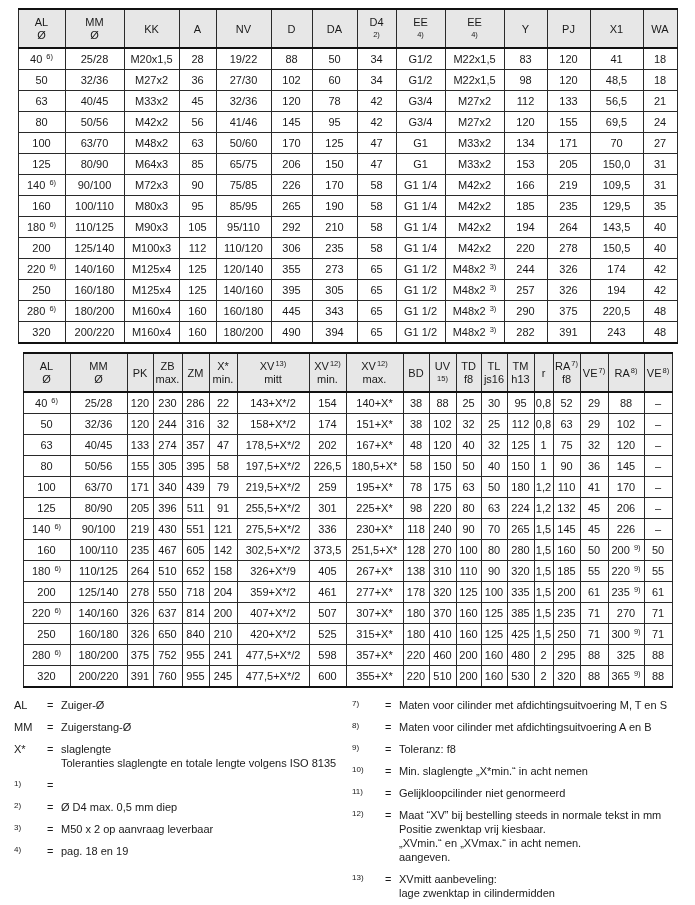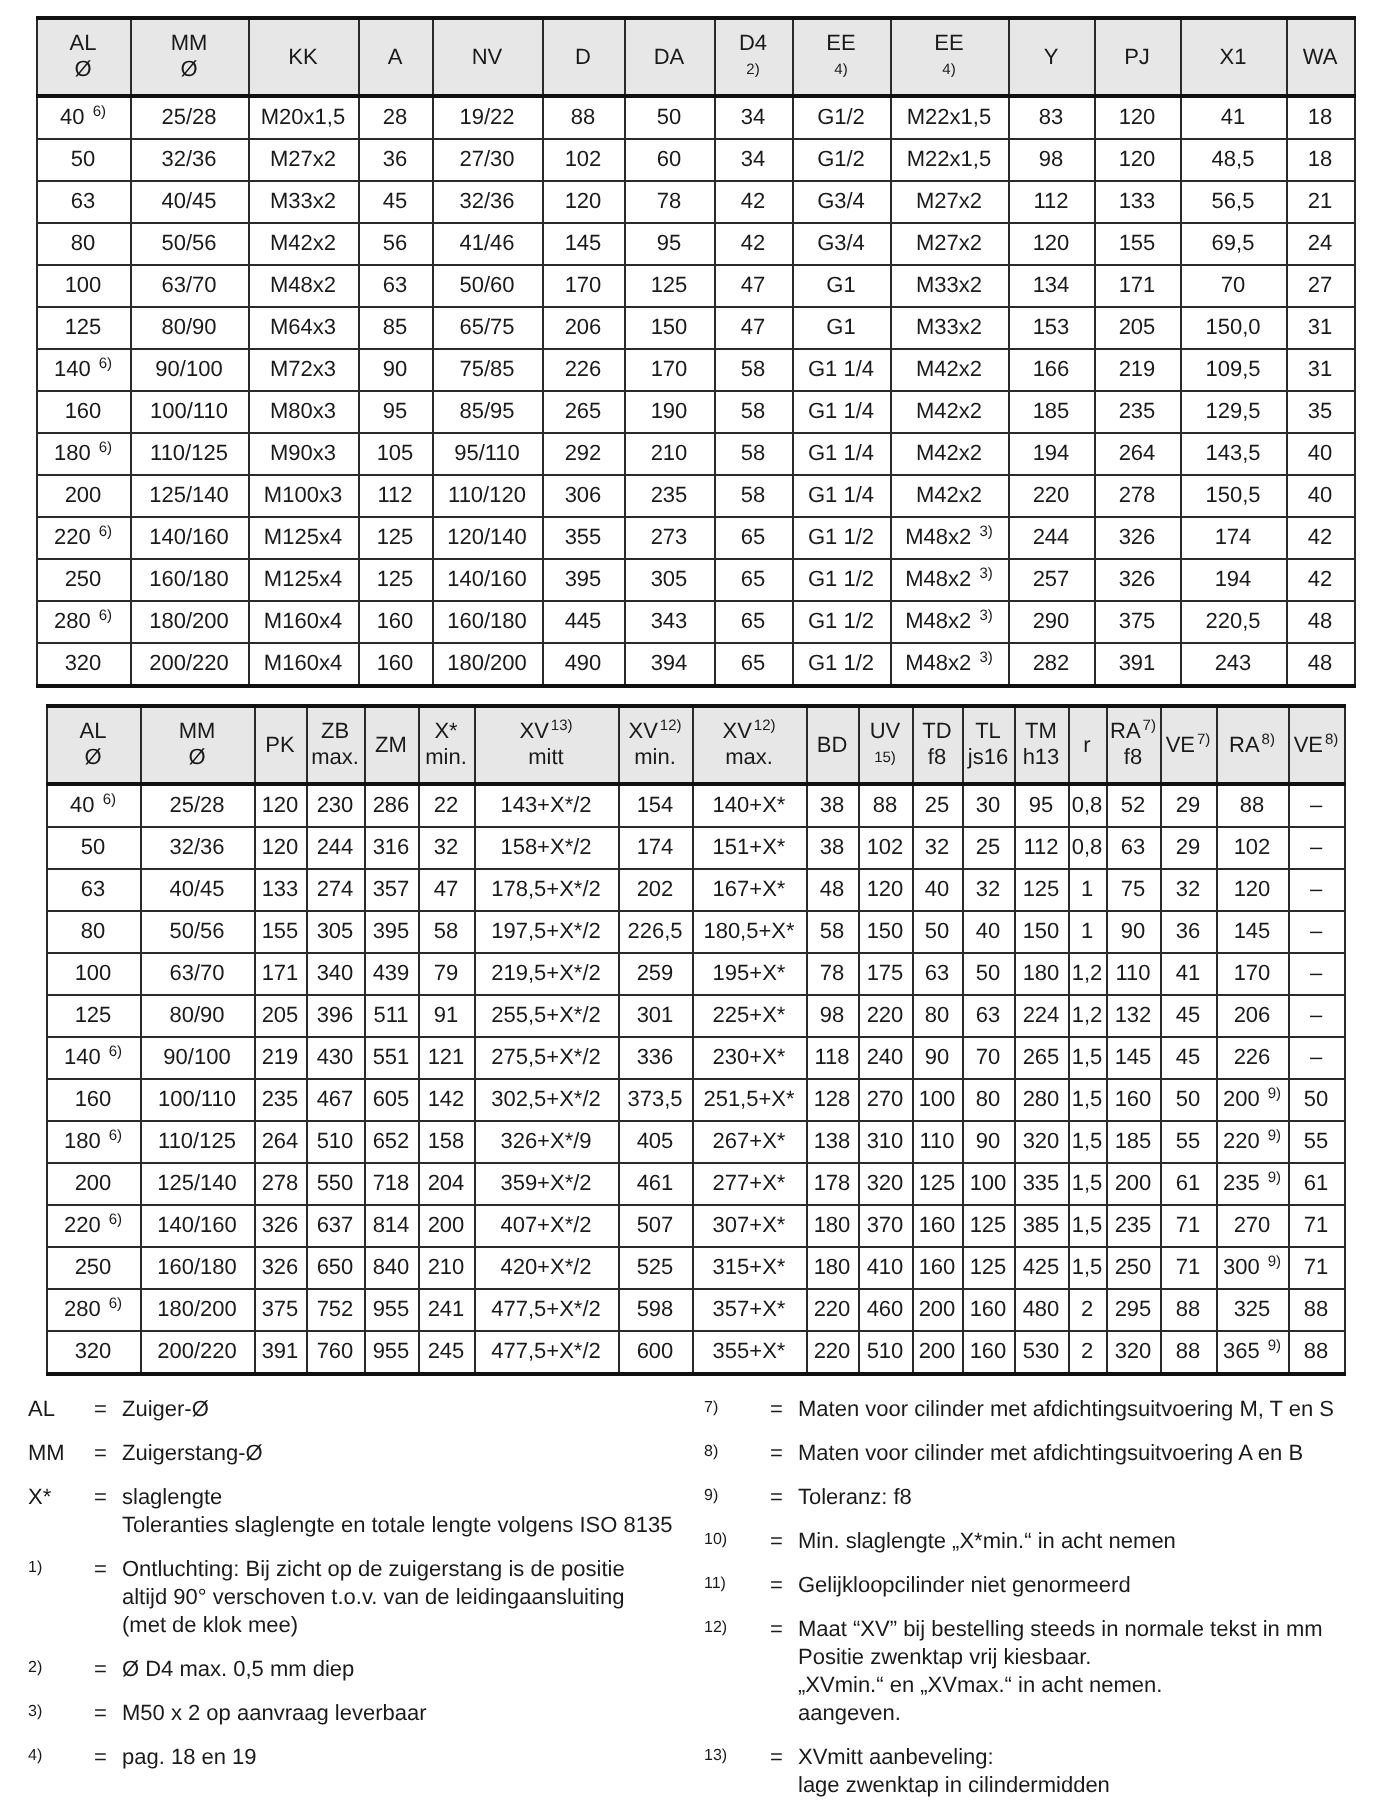--- a/index.html
+++ b/index.html
@@ -751,25 +751,20 @@
         <div class="fn-key">X*</div>
         <div class="fn-eq">=</div>
         <div class="fn-lines">
           <div>slaglengte</div>
           <div>Toleranties slaglengte en totale lengte volgens ISO 8135</div>
         </div>
       </div>
       <div class="fn-entry">
         <div class="fn-key is-sup">1)</div>
         <div class="fn-eq">=</div>
-        <div class="fn-lines">
-          <div>Ontluchting: Bij zicht op de zuigerstang is de positie</div>
-          <div>altijd 90° verschoven t.o.v. van de leidingaansluiting</div>
-          <div>(met de klok mee)</div>
-        </div>
       </div>
       <div class="fn-entry">
         <div class="fn-key is-sup">2)</div>
         <div class="fn-eq">=</div>
         <div class="fn-lines">
           <div>Ø D4 max. 0,5 mm diep</div>
         </div>
       </div>
       <div class="fn-entry">
         <div class="fn-key is-sup">3)</div>

